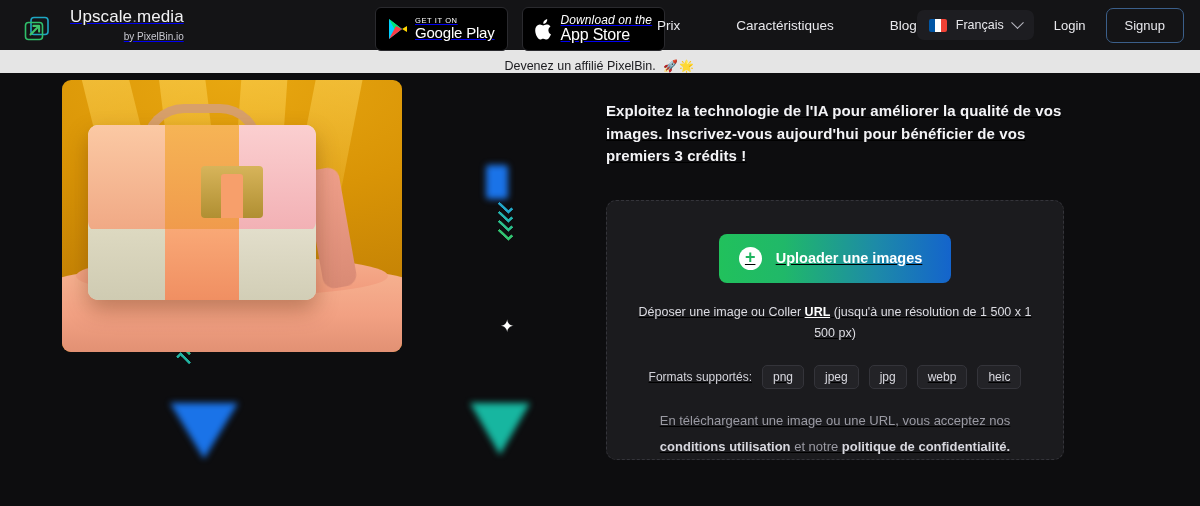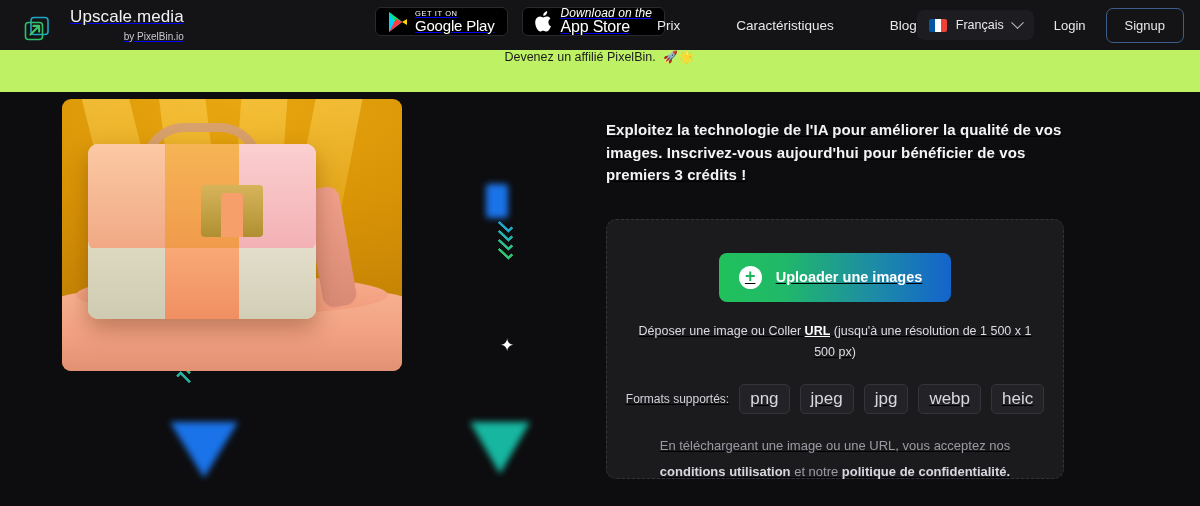--- a/index.html
+++ b/index.html
@@ -21,21 +21,21 @@
   }
   .brand { display: flex; align-items: flex-end; gap: 20px; margin-left: 8px; }
   .brand-mark { width: 26px; height: 26px; margin-top: 2px; }
   .brand-text { display: flex; flex-direction: column; line-height: 1.05; }
   .brand-title { font-size: 17px; color: #f2f2f4; letter-spacing: .1px; }
   .brand-title .dot { color: #8e8e96; }
   .brand-sub { font-size: 10px; color: #c9c9d1; align-self: flex-end; margin-top: 6px; }
 
   .store-badges { display: flex; gap: 14px; position: absolute; left: 375px; top: 7px; }
   .badge {
-    height: 29px; background: #000; border-radius: 6px;
+    height: 44px; background: #000; border-radius: 6px;
     display: flex; align-items: center; gap: 7px; padding: 0 12px;
     border: 1px solid #2a2a2e;
   }
   .badge-lines { display: flex; flex-direction: column; line-height: 1.05; }
   .badge-small { font-size: 7.5px; color: #fff; letter-spacing: .6px; text-transform: uppercase; }
   .badge-big { font-size: 15px; color: #fff; letter-spacing: -.2px; font-weight: 500; }
   .badge-big.appstore { font-size: 16px; }
   .badge-small.appstore { text-transform: none; letter-spacing: .1px; font-size: 12px; font-style: italic;}
 
   .nav { display: flex; align-items: center; gap: 56px; position: absolute; left: 657px; }
@@ -55,22 +55,22 @@
           transform: rotate(45deg) translate(-2px,-2px); }
   .login { color: #e8e8ec; font-size: 13px; text-decoration: none; }
   .signup {
     color: #e8e8ec; font-size: 13px; text-decoration: none;
     border: 1px solid #3b5f8a; border-radius: 7px; padding: 9px 18px;
     background: transparent;
   }
 
   
   .banner {
-    height: 42px; background: #bef264;
-    display: flex; align-items: flex-start; justify-content: center; gap: 8px;
+    height: 23px; background: #e5e5e5;
+    display: flex; align-items: flex-end; justify-content: center; gap: 8px;
     font-size: 12.5px; color: #1b1b1f;
   }
   .banner .cta { color: #d81b7a; text-decoration: underline; font-weight: 600; }
   .banner .emoji { font-size: 12px; letter-spacing: 1px; }
 
   
   .main { height: 425px; display: flex; background: #0d0d0f; position: relative; }
 
   
   .visual { width: 598px; position: relative; overflow: hidden; }
@@ -184,21 +184,21 @@
     margin-top: 19px; text-align: center; color: #dcdce2; font-size: 12.5px;
     line-height: 1.75; max-width: 410px;
   }
   .drop-line .url { color: #fff; font-weight: bold; text-decoration: underline; }
   .formats {
     margin-top: 20px; display: flex; align-items: center; gap: 10px;
     font-size: 12px; color: #d3d3da;
   }
   .chip {
     background: #232327; border: 1px solid #34343a; border-radius: 5px;
-    padding: 4px 10px; font-size: 17px; color: #d8d8df;
+    padding: 4px 10px; font-size: 12px; color: #d8d8df;
   }
   .legal {
     margin-top: 19px; text-align: center; color: #9a9aa3; font-size: 13px;
     line-height: 2.0; max-width: 400px;
   }
   .legal b { color: #d7d7de; }
 </style>
 </head>
 <body>
 

